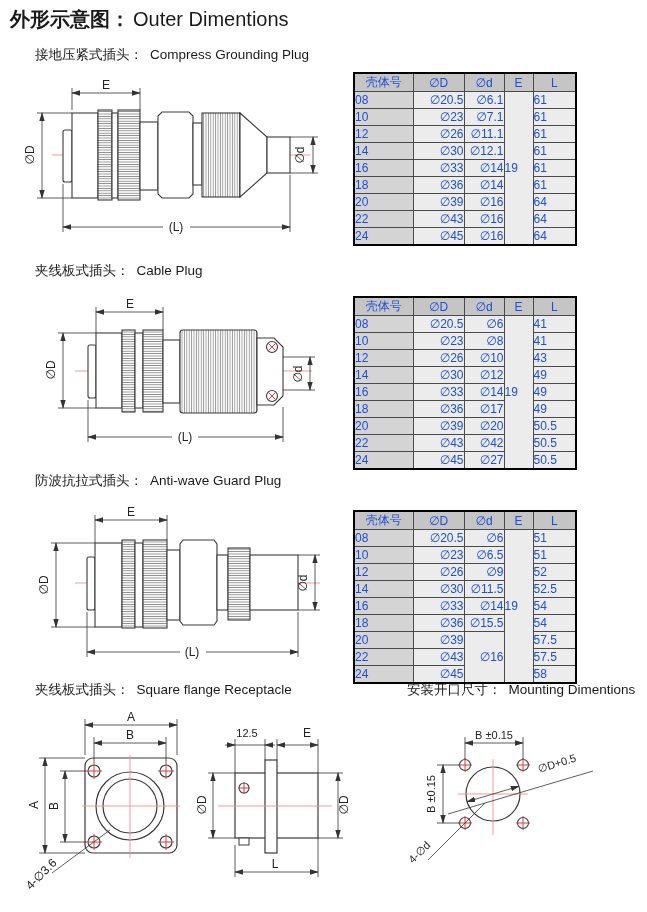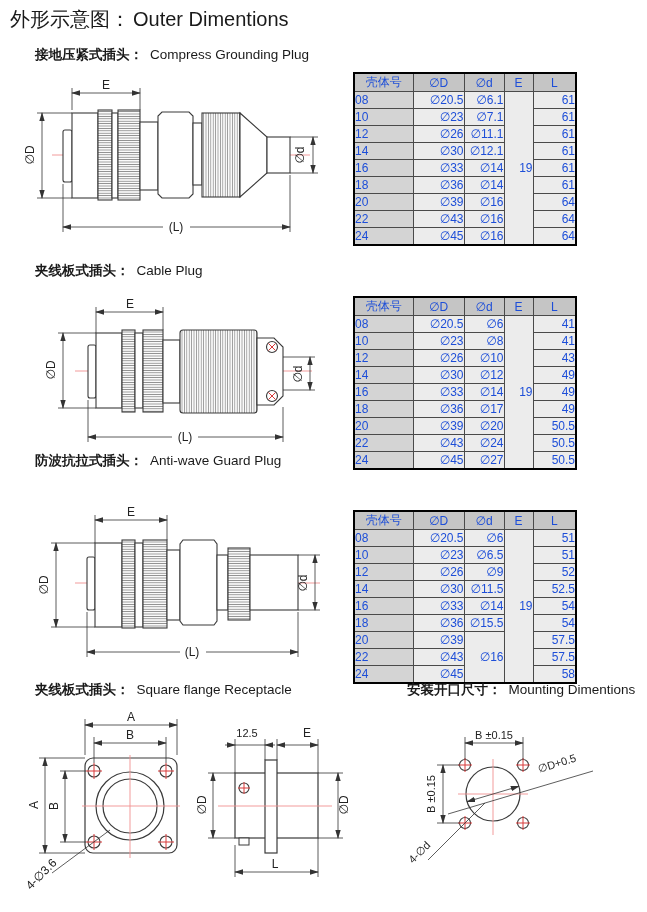--- a/index.html
+++ b/index.html
@@ -2,35 +2,35 @@
 <html><head>
 <meta charset="utf-8">
 <style>
   html,body{margin:0;padding:0;}
   body{
     width:647px;height:912px;position:relative;background:#fff;overflow:hidden;
     font-family:"Liberation Sans","DejaVu Sans",sans-serif;color:#1a1a1a;
   }
   .abs{position:absolute;}
   .page-title{left:10px;top:6px;font-size:20px;white-space:nowrap;}
-  .page-title .zh{font-weight:400;}
+  .page-title .zh{font-weight:700;}
   .page-title .en{font-weight:400;margin-left:3px;}
   .sec-label{font-size:13.5px;white-space:nowrap;}
-  .sec-label .zh{font-weight:700;margin-top:32px;}
+  .sec-label .zh{font-weight:400;margin-top:32px;}
   .sec-label .en{font-weight:400;margin-left:7px;text-align:right;}
   table.dim{
     border-collapse:collapse;table-layout:fixed;width:222px;
     font-size:12px;color:#1d4ed8;border:2px solid #000000;
   }
   table.dim th,table.dim td{border:1px solid #4a4a4a;padding:0;vertical-align:middle;}
   table.dim th{background:#c5c5c5;font-weight:400;text-align:center;height:17px;}
   table.dim td{height:16px;}
   table.dim td.c0{background:#d4d4d4;text-align:left;}
   table.dim td.c1,table.dim td.c2{background:#ececec;text-align:right;padding-left:0;}
-  table.dim td.c3,table.dim td.c4{background:#ececec;text-align:right;margin-top:17px;}
+  table.dim td.c3,table.dim td.c4{background:#ececec;text-align:left;margin-top:17px;}
   svg text{font-family:"Liberation Sans","DejaVu Sans",sans-serif;font-size:12px;fill:#222;}
   svg text.t11{font-size:11px;}
 </style>
 </head>
 <body>
 
 <svg width="0" height="0" style="position:absolute">
   <defs>
     <marker id="arr" viewBox="0 0 10 6" refX="9" refY="3" markerWidth="9" markerHeight="6" markerUnits="userSpaceOnUse" orient="auto-start-reverse">
       <path d="M0,0 L10,3 L0,6 z" fill="#333"></path>
@@ -266,33 +266,33 @@
       </tr>
       <tr>
         <td class="c0">20</td>
         <td class="c1">∅39</td>
         <td class="c2">∅20</td>
         <td class="c4">50.5</td>
       </tr>
       <tr>
         <td class="c0">22</td>
         <td class="c1">∅43</td>
-        <td class="c2">∅24</td>
+        <td class="c2">∅42</td>
         <td class="c4">50.5</td>
       </tr>
       <tr>
         <td class="c0">24</td>
         <td class="c1">∅45</td>
         <td class="c2">∅27</td>
         <td class="c4">50.5</td>
       </tr>
     </tbody>
   </table>
 
-<div class="abs sec-label" style="left:35px;top:452px">
+<div class="abs sec-label" style="left:35px;top:472px">
   <span class="zh">防波抗拉式插头：</span><span class="en">Anti-wave Guard Plug</span>
 </div>
 
 <svg class="abs" style="left:20px;top:500px" width="320" height="175" viewBox="0 0 320 175">
   <line x1="55" y1="83" x2="300" y2="83" stroke="#f09090" stroke-width="0.9"></line>
   <rect x="67" y="57" width="8" height="53" rx="2" fill="#fff" stroke="#3a3a3a" stroke-width="1.1"></rect>
   <rect x="75" y="43" width="27" height="84" fill="#fff" stroke="#3a3a3a" stroke-width="1.1"></rect>
   <rect x="102" y="40" width="13" height="88" fill="url(#hl)" stroke="#3a3a3a" stroke-width="1.1"></rect>
   <rect x="115" y="43" width="8" height="84" fill="#fff" stroke="#3a3a3a" stroke-width="1.1"></rect>
   <rect x="123" y="40" width="24" height="88" fill="url(#hl)" stroke="#3a3a3a" stroke-width="1.1"></rect>

